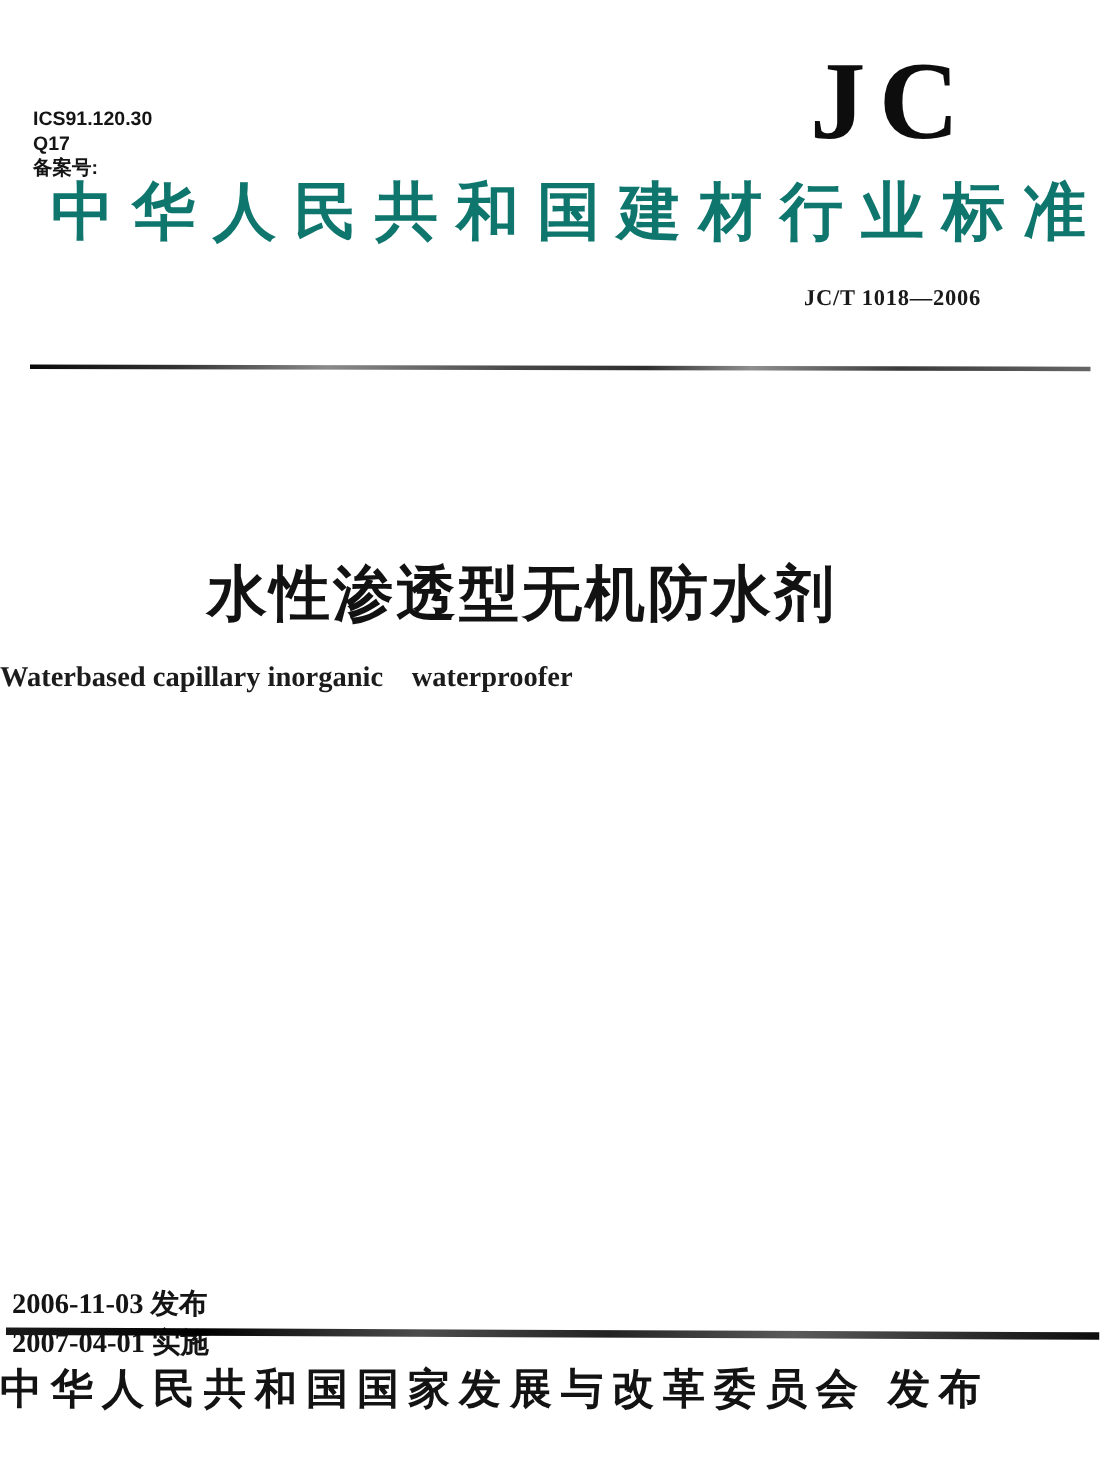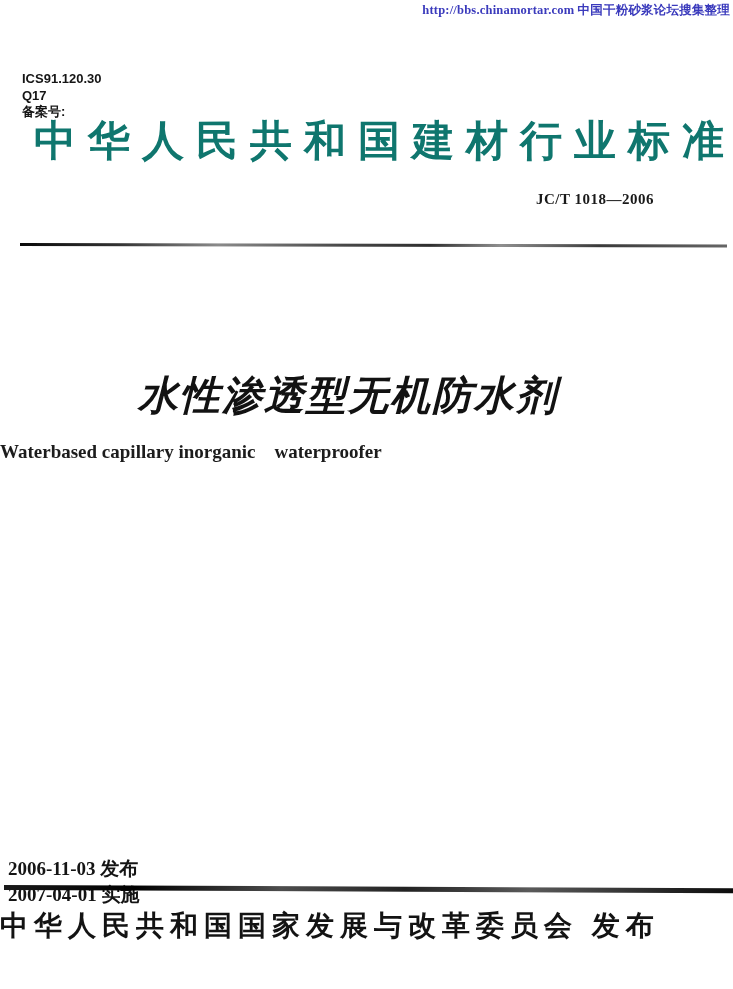--- a/index.html
+++ b/index.html
@@ -70,21 +70,20 @@
     background: linear-gradient(90deg, #1a1a1a 0%, #000 18%, #4d4d4d 38%, #222 55%, #5a5a5a 72%, #0c0c0c 100%);
     transform: rotate(0.25deg); transform-origin: left center;
   }
   
   .title-zh {
     position: absolute; top: 368px; left: 0; width: 696px;
     text-align: center;
     font-size: 40px; font-weight: 700;
     letter-spacing: 2px;
     color: #121212;
-    font-style: italic;
   }
   .title-en {
     position: absolute; top: 441px; left: 0; width: 700px;
     text-align: left;
     font-family: "Liberation Serif", serif;
     font-size: 19px; font-weight: 700;
     color: #1c1c1c;
     white-space: pre-wrap;
   }
   
@@ -111,28 +110,28 @@
     font-size: 16px; font-weight: 600;
     color: #222;
     margin-top: 46px;
   }
 </style>
 </head>
 <body>
 
 <div class="page">
 
-  <div class="watermark">http://bbs.chinamortar.com 中国干粉砂浆论坛搜集整理</div>
 
   <div class="codes">
     <div>ICS91.120.30</div>
     <div>Q17</div>
     <div>备案号:</div>
   </div>
 
+  <div class="logo">JC</div>
 
   <div class="heading">中华人民共和国建材行业标准</div>
 
   <div class="std-code">JC/T 1018—2006</div>
 
   <div class="rule-top"></div>
 
   <div class="title-zh">水性渗透型无机防水剂</div>
 
   <div class="title-en">Waterbased capillary inorganic    waterproofer</div>

